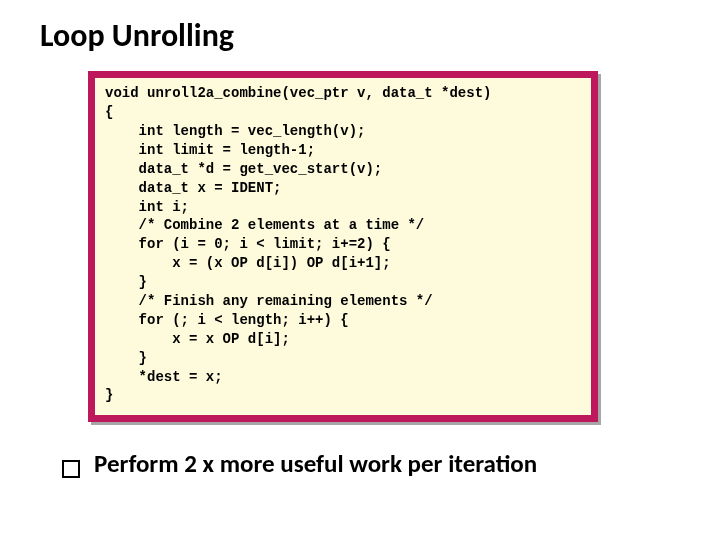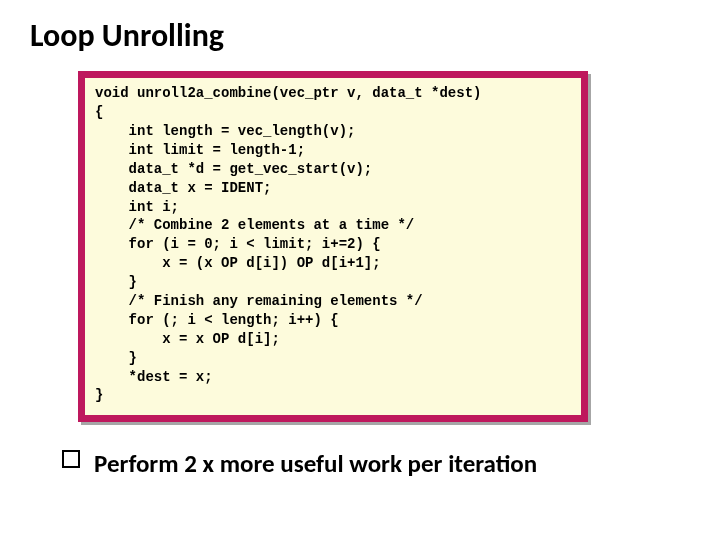--- a/index.html
+++ b/index.html
@@ -8,21 +8,21 @@
     width: 720px;
     height: 540px;
     background: #ffffff;
     font-family: Calibri, Arial, sans-serif;
     color: #000;
   }
   .slide {
     box-sizing: border-box;
     width: 720px;
     height: 520px;
-    padding: 18px 30px 20px 30px;
+    padding: 18px 30px 20px 40px;
     position: relative;
   }
   .title {
     font-weight: 700;
     font-size: 32px;
     line-height: 1.1;
     margin: 0 0 18px 0;
   }
   .code-box {
     margin-left: 48px;
@@ -36,23 +36,23 @@
   .code-box pre {
     margin: 0;
     font-family: "Courier New", monospace;
     font-weight: 700;
     font-size: 14px;
     line-height: 1.35;
     white-space: pre;
   }
   .bullet-row {
     display: flex;
-    align-items: flex-start;
+    align-items: flex-end;
     margin-top: 28px;
-    margin-left: 32px;
+    margin-left: 22px;
   }
   .bullet-mark {
     width: 14px;
     height: 14px;
     border: 2px solid #000;
     background: #fff;
     margin-right: 14px;
     flex: 0 0 auto;
   }
   .bullet-text {

